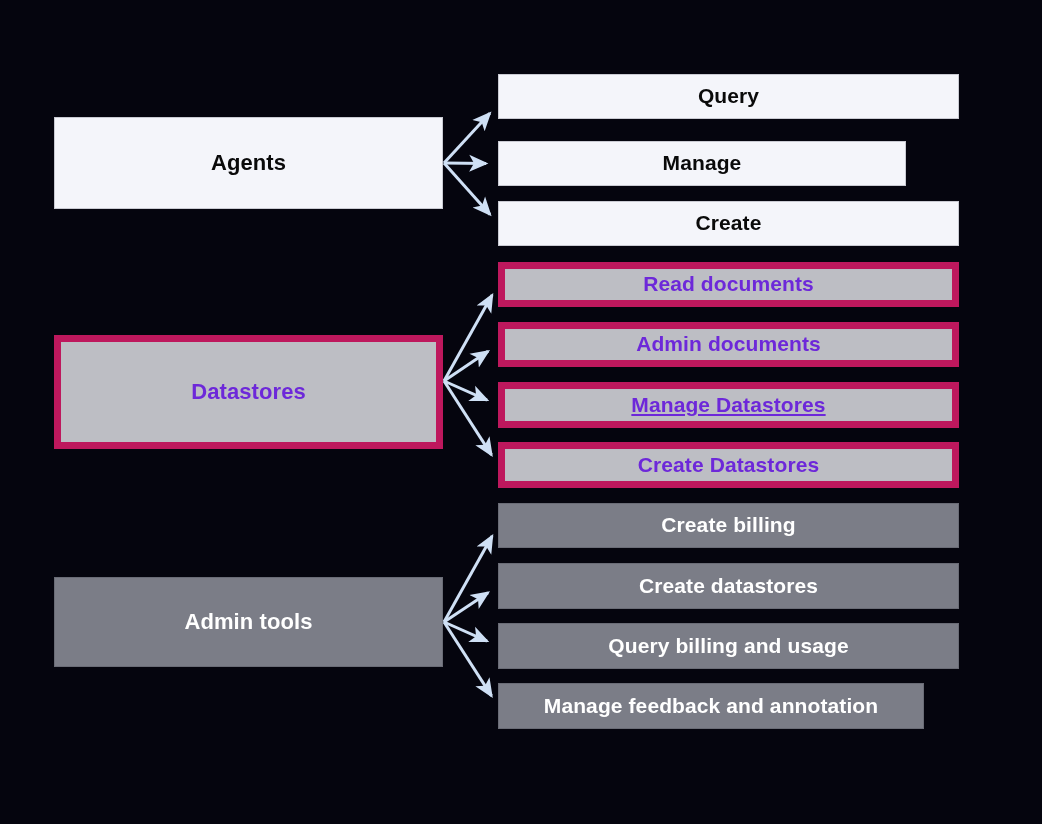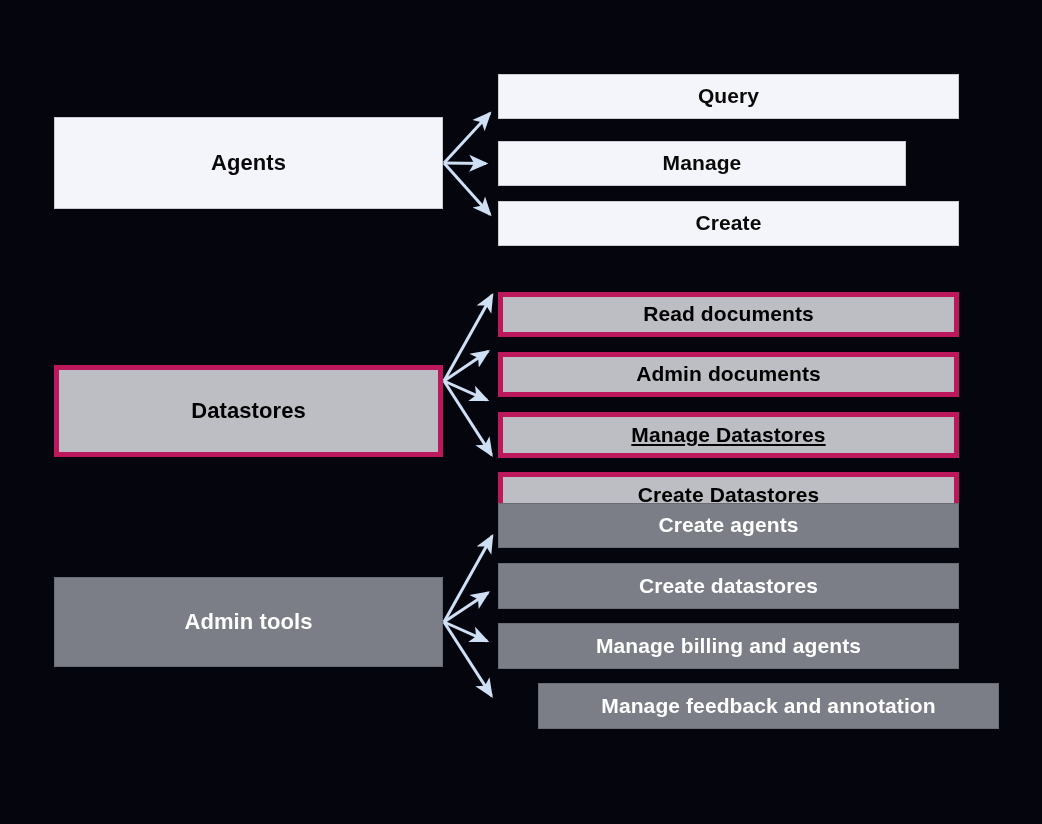--- a/index.html
+++ b/index.html
@@ -43,23 +43,22 @@
   }
   
   .tone-light {
     background: #f4f5fa;
     color: #0a0a0a;
     border: 1px solid #c9cad2;
   }
   
   .tone-mid {
     background: #bdbec4;
-    color: #000000;
-    border: 5px solid #be185d;
-    margin-top: 30px;
+    color: #6d28d9;
+    border: 7px solid #be185d;
   }
   
   .tone-dark {
     background: #7b7d87;
     color: #ffffff;
     border: 1px solid #6a6c76;
   }
 </style>
 </head>
 <body>
@@ -91,45 +90,45 @@
       </div>
       <div class="node child-node tone-light" style="left: 498px; top: 74px; width: 461px; height: 45px;">
         <span>Query</span>
       </div>
       <div class="node child-node tone-light" style="left: 498px; top: 141px; width: 408px; height: 45px;">
         <span>Manage</span>
       </div>
       <div class="node child-node tone-light" style="left: 498px; top: 201px; width: 461px; height: 45px;">
         <span>Create</span>
       </div>
-      <div class="node parent-node tone-mid" style="left: 54px; top: 335px; width: 389px; height: 92px;">
+      <div class="node parent-node tone-mid" style="left: 54px; top: 335px; width: 389px; height: 114px;">
         <span>Datastores</span>
       </div>
       <div class="node child-node tone-mid" style="left: 498px; top: 262px; width: 461px; height: 45px;">
         <span>Read documents</span>
       </div>
       <div class="node child-node tone-mid" style="left: 498px; top: 322px; width: 461px; height: 45px;">
         <span>Admin documents</span>
       </div>
       <div class="node child-node tone-mid" style="left: 498px; top: 382px; width: 461px; height: 46px; text-decoration: underline;">
         <span>Manage Datastores</span>
       </div>
       <div class="node child-node tone-mid" style="left: 498px; top: 442px; width: 461px; height: 46px;">
         <span>Create Datastores</span>
       </div>
       <div class="node parent-node tone-dark" style="left: 54px; top: 577px; width: 389px; height: 90px; align-items: center;">
         <span>Admin tools</span>
       </div>
       <div class="node child-node tone-dark" style="left: 498px; top: 503px; width: 461px; height: 45px;">
-        <span>Create agents</span>
+        <span>Create billing</span>
       </div>
       <div class="node child-node tone-dark" style="left: 498px; top: 563px; width: 461px; height: 46px;">
         <span>Create datastores</span>
       </div>
       <div class="node child-node tone-dark" style="left: 498px; top: 623px; width: 461px; height: 46px;">
-        <span>Manage billing and agents</span>
+        <span>Query billing and usage</span>
       </div>
-      <div class="node child-node tone-dark" style="left: 498px; top: 683px; width: 461px; height: 46px; margin-left: 40px;">
+      <div class="node child-node tone-dark" style="left: 498px; top: 683px; width: 426px; height: 46px;">
         <span>Manage feedback and annotation</span>
       </div>
     </div>
 
 </div>
 
 </body></html>

